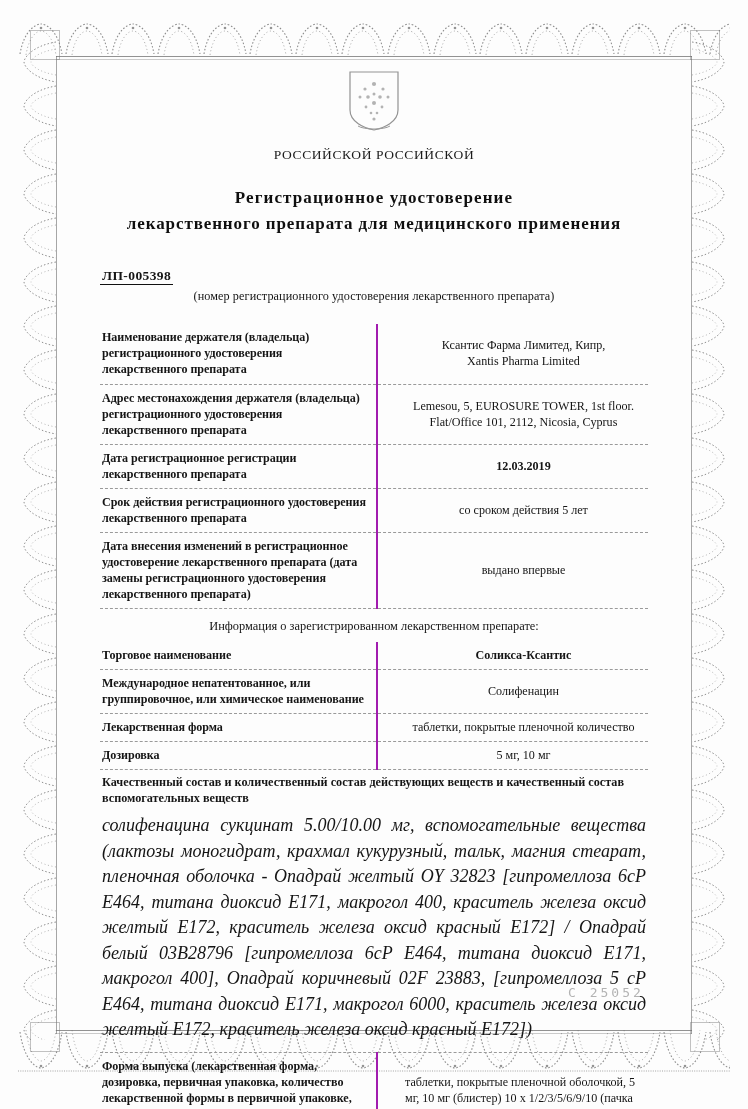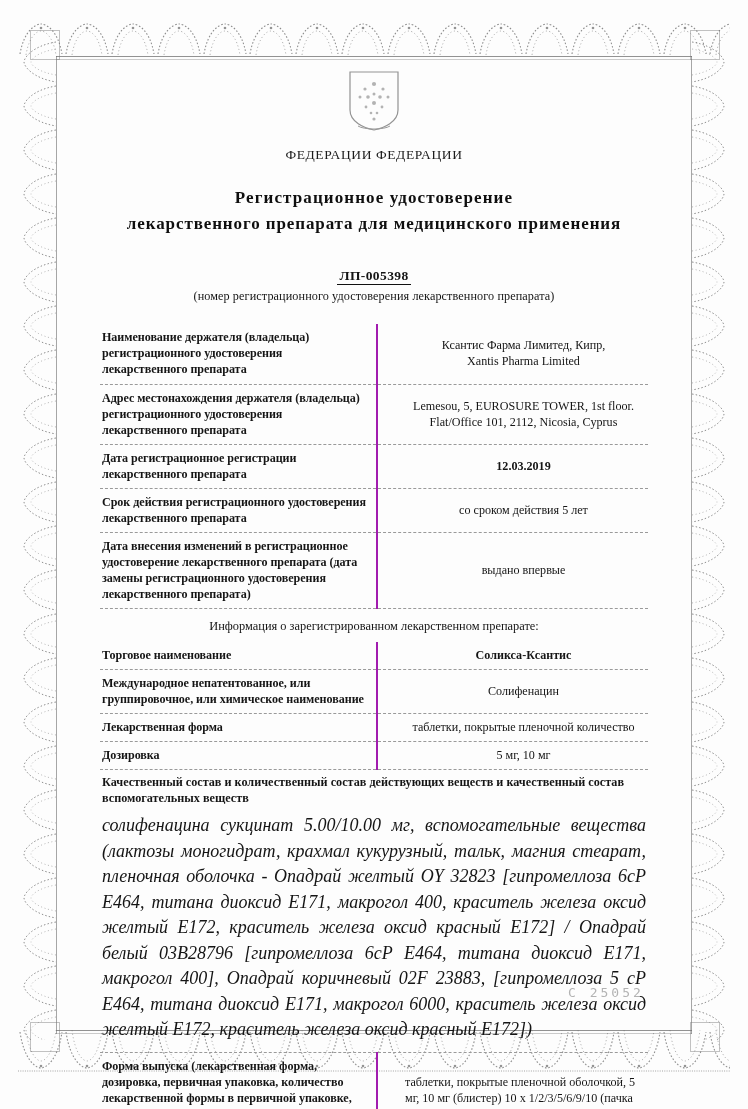--- a/index.html
+++ b/index.html
@@ -89,21 +89,21 @@
     font-weight: bold;
     font-size: 17px;
     letter-spacing: 1.1px;
     line-height: 1.5;
     margin-top: 22px;
     color: #0f0f0f;
   }
   .doc-title .line2 { letter-spacing: .9px; }
 
   .reg-number {
-    text-align: center;
+    text-align: left;
     font-weight: bold;
     font-size: 13.5px;
     margin-top: 32px;
     letter-spacing: .4px;
   }
   .reg-number span {
     border-bottom: 1.4px solid #111;
     padding: 0 2px 1px 2px;
   }
   .reg-caption {
@@ -259,21 +259,21 @@
         <circle cx="20" cy="37" r="1.4"></circle>
           <circle cx="36" cy="37" r="1.4"></circle>
         <circle cx="25" cy="43" r="1.3"></circle>
           <circle cx="31" cy="43" r="1.3"></circle>
         <circle cx="28" cy="49" r="1.6"></circle>
       </g>
       <path d="M12,56 C18,60 38,60 44,56" fill="none" stroke="#4a4a4a" stroke-width="1"></path>
     </svg>
 
     <div class="ministry">
-      <div>ФЕДЕРАЦИИ ФЕДЕРАЦИИ</div>
+      <div>РОССИЙСКОЙ РОССИЙСКОЙ</div>
     </div>
 
     <div class="doc-title">
       <div>Регистрационное удостоверение</div>
       <div class="line2">лекарственного препарата для медицинского применения</div>
     </div>
 
     <div class="reg-number">
       <span>ЛП-005398</span>
     </div>

